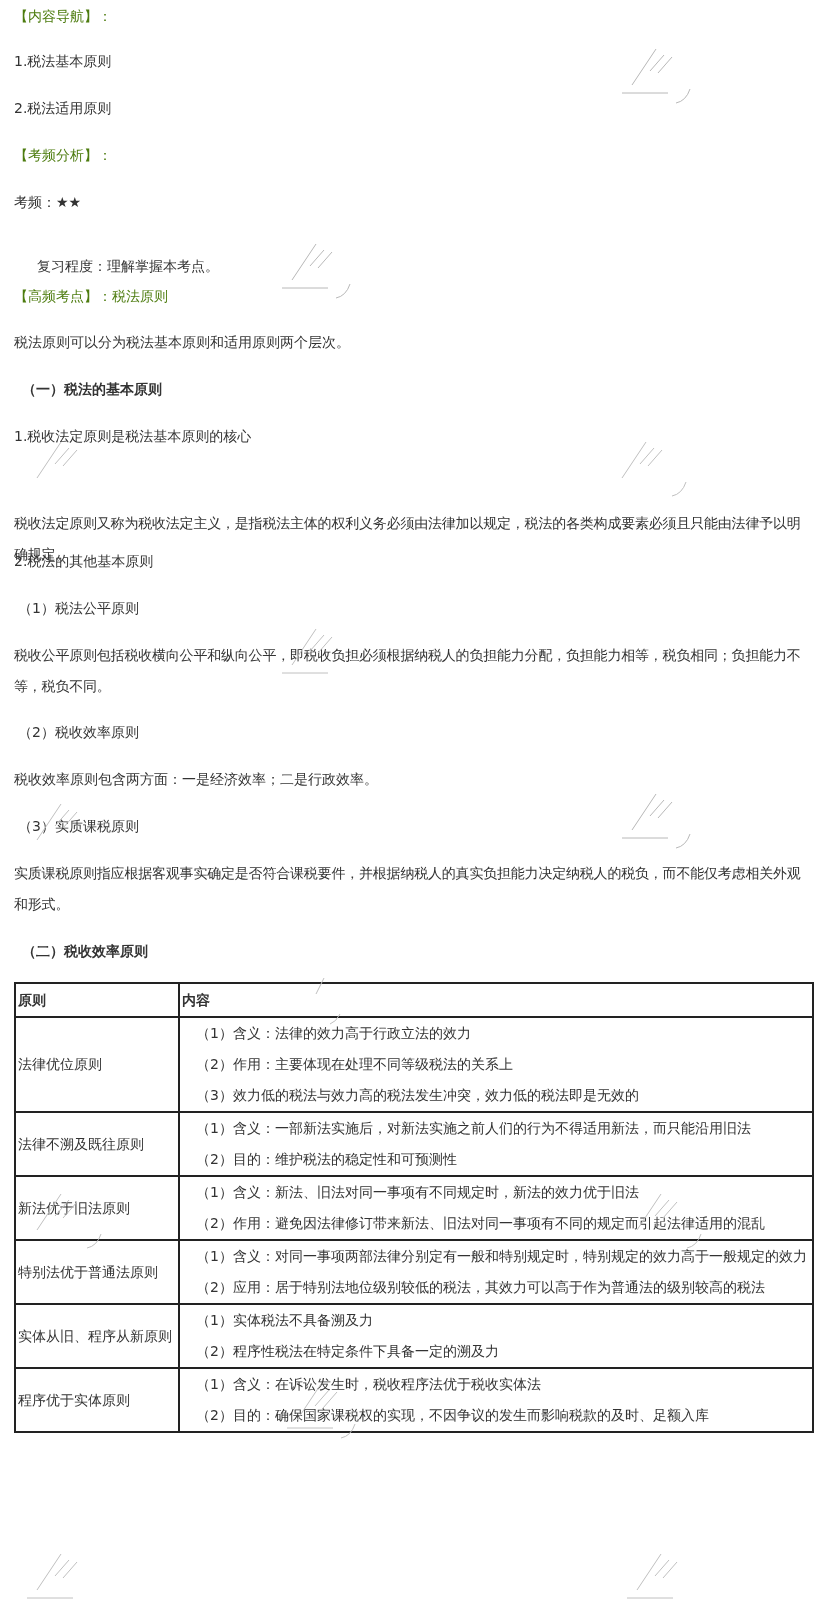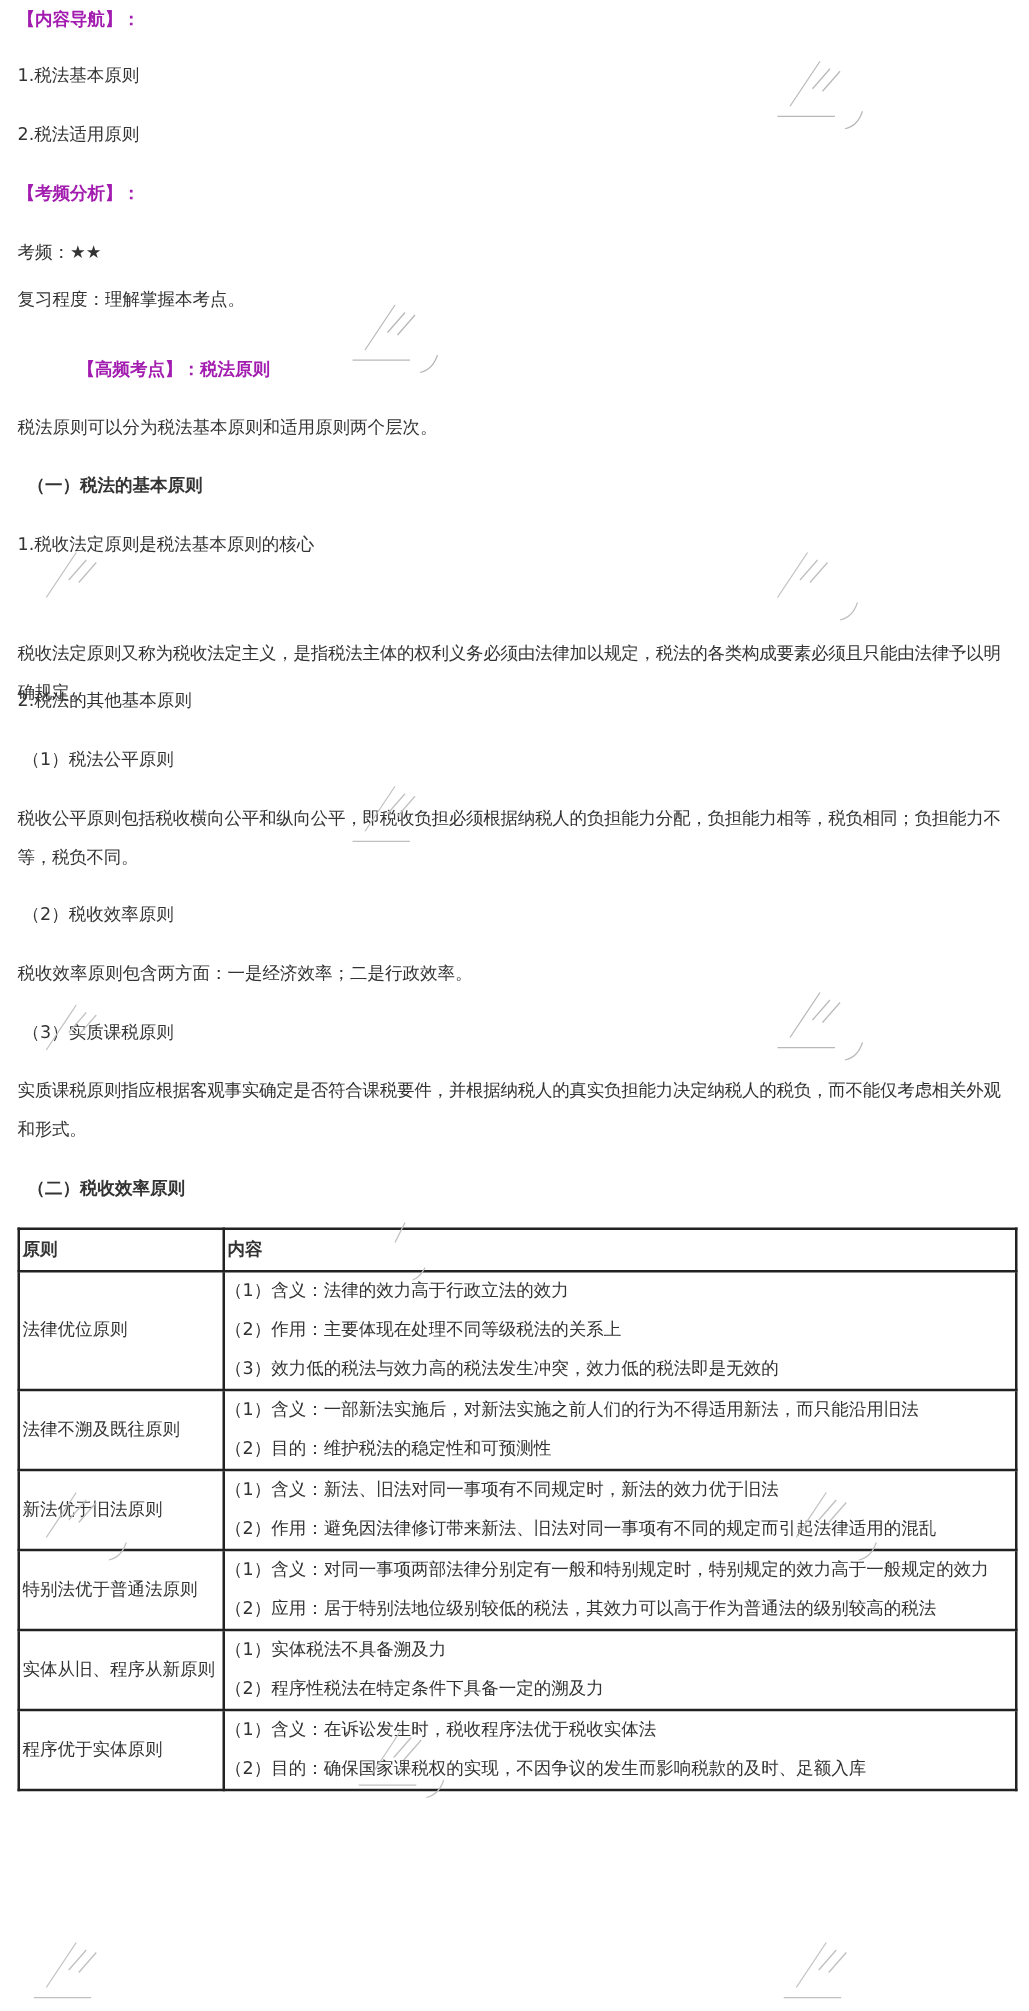--- a/index.html
+++ b/index.html
@@ -3,54 +3,54 @@
 <meta charset="utf-8">
 <style>
   html, body { margin: 0; padding: 0; background: #ffffff; }
   body {
     width: 823px; height: 1609px; position: relative; overflow: hidden;
     font-family: "DejaVu Sans", "Liberation Sans", sans-serif;
     color: #333333; font-size: 14px;
   }
   .doc { position: absolute; left: 0; top: 0; width: 823px; }
   .line { position: absolute; left: 14px; white-space: nowrap; line-height: 20px; font-size: 14px; }
-  .red { color: #a21caf; font-weight: bold; }
+  .red { color: #4d7c0f; font-weight: normal; }
   .bold { font-weight: bold; color: #333333; }
   .para { position: absolute; left: 14px; width: 800px; line-height: 31px; font-size: 14px; letter-spacing: -0.2px; }
 
   table.rules {
     position: absolute; left: 14px; top: 982px; width: 800px;
     border-collapse: collapse; font-size: 14px; color: #333333;
   }
   table.rules td, table.rules th {
     border: 2px solid #222222; vertical-align: middle; padding: 0 2px;
     line-height: 31px; text-align: left;
   }
   table.rules th { font-weight: bold; height: 32px; border-radius: 15px; }
   table.rules td.col1 { width: 158px; border-radius: 22px; }
-  table.rules td.col2 { padding-left: 0; }
+  table.rules td.col2 { padding-left: 16px; }
   .item { display: block; }
 
   .wm { position: absolute; width: 90px; height: 60px; pointer-events: none; }
   .wm svg { width: 90px; height: 60px; }
 </style>
 </head>
 <body>
 
 <div class="doc">
 
   <div class="line red" style="top:6px;">【内容导航】：</div>
   <div class="line" style="top:51px;">1.税法基本原则</div>
   <div class="line" style="top:98px;">2.税法适用原则</div>
 
   <div class="line red" style="top:145px;">【考频分析】：</div>
   <div class="line" style="top:192px;">考频：★★</div>
-  <div class="line" style="top:230px;">复习程度：理解掌握本考点。</div>
-
-  <div class="line red" style="top:286px;margin-left:48px;">【高频考点】：税法原则</div>
+  <div class="line" style="top:256px;margin-left:23px;">复习程度：理解掌握本考点。</div>
+
+  <div class="line red" style="top:286px;">【高频考点】：税法原则</div>
 
   <div class="line" style="top:332px;">税法原则可以分为税法基本原则和适用原则两个层次。</div>
 
   <div class="line bold" style="top:379px; left:22px;">（一）税法的基本原则</div>
 
   <div class="line" style="top:426px;">1.税收法定原则是税法基本原则的核心</div>
   <div class="para" style="top:468px;margin-top:40px;">税收法定原则又称为税收法定主义，是指税法主体的权利义务必须由法律加以规定，税法的各类构成要素必须且只能由法律予以明确规定。</div>
 
   <div class="line" style="top:551px;">2.税法的其他基本原则</div>
 

